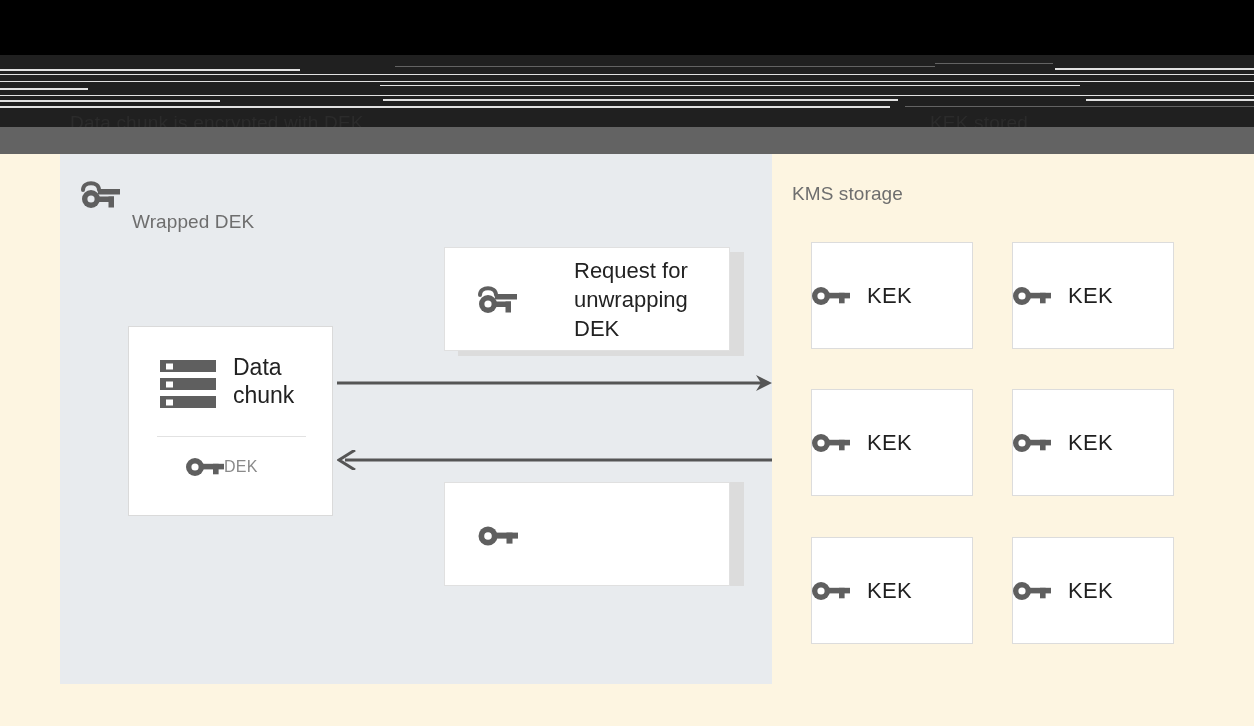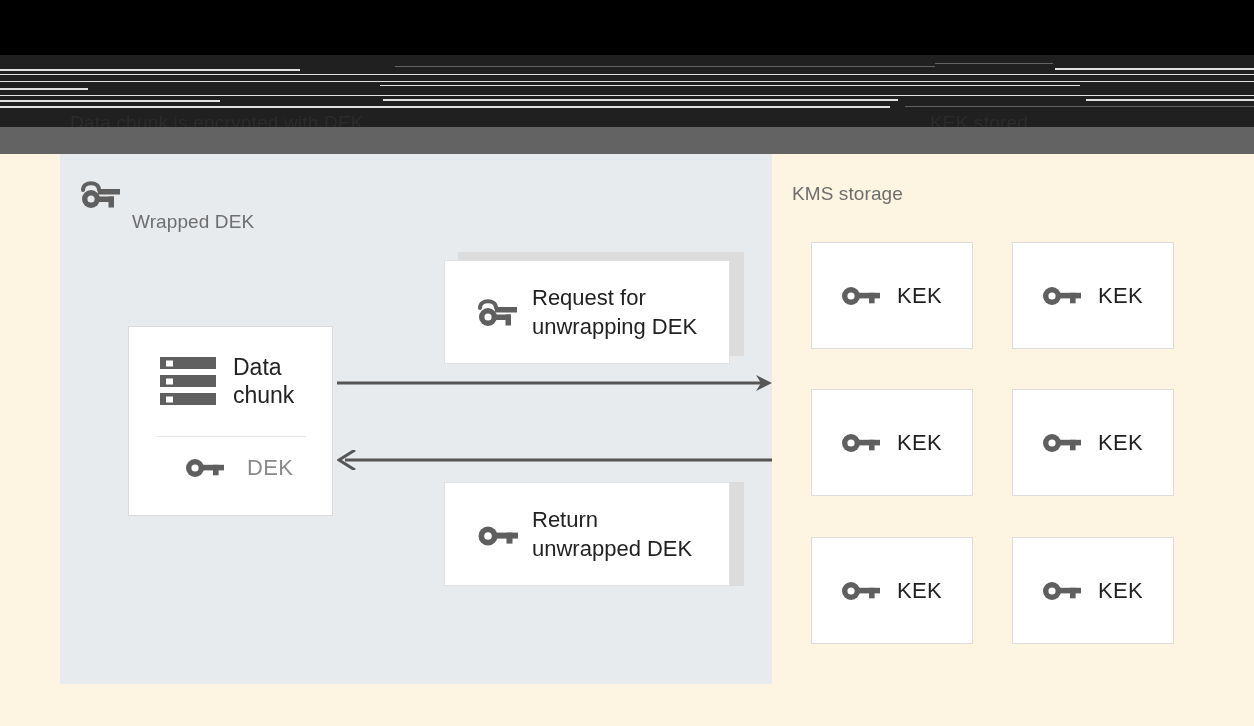--- a/index.html
+++ b/index.html
@@ -39,59 +39,59 @@
   #kms-title{
     position:absolute;left:792px;top:183px;
     font-size:19px;color:#6e6e6e;letter-spacing:.1px;text-align:center;
   }
 
   
   #data-card{
     position:absolute;left:128px;top:326px;width:205px;height:190px;
     background:#fff;border:1px solid #dadada;box-sizing:border-box;
   }
-  #data-card-top{display:flex;align-items:center;padding:26px 0 0 31px;}
+  #data-card-top{display:flex;align-items:flex-end;padding:26px 0 0 31px;}
   #server-icon{width:56px;height:50px;flex:none;}
   #data-card-label{
     margin-left:17px;font-size:23px;line-height:28px;color:#222;
     white-space:pre-line;
   }
   #data-divider{
     position:absolute;left:28px;top:109px;width:149px;height:1px;background:#e2e2e2;
   }
   #dek-row{position:absolute;left:0;top:128px;width:100%;display:flex;align-items:center;padding-left:57px;box-sizing:border-box;}
   #dek-icon{width:38px;height:24px;flex:none;}
-  #dek-label{margin-left:23px;font-size:22px;color:#8a8a8a;letter-spacing:.3px;}
+  #dek-label{margin-left:0;font-size:16px;color:#8a8a8a;letter-spacing:.3px;}
 
   
   .msg-shadow{
     position:absolute;background:#dcdcdc;height:104px;width:286px;
   }
   .msg-card{
     position:absolute;left:444px;width:286px;height:104px;
     background:#fff;border:1px solid #e0e0e0;box-sizing:border-box;
     display:flex;align-items:center;
   }
   .msg-icon{margin-left:31px;width:42px;height:32px;flex:none;}
   .msg-label{margin-left:14px;font-size:22px;line-height:29px;color:#222;white-space:pre-line;}
 
   #msg-request-shadow{left:458px;top:252px;}
-  #msg-request{top:260px;}
+  #msg-request{top:247px;gap:42px;}
   #msg-return-shadow{left:458px;top:482px;}
   #msg-return{top:482px;}
 
   
   #arrow-right{position:absolute;left:337px;top:375px;width:435px;height:16px;}
   #arrow-left{position:absolute;left:337px;top:450px;width:435px;height:20px;}
 
   
   .kek-box{
     position:absolute;width:162px;height:107px;background:#fff;
     border:1px solid #dcdcdc;box-sizing:border-box;
-    display:flex;align-items:center;justify-content:center;
+    display:flex;align-items:center;
   }
   .kek-icon{width:38px;height:24px;flex:none;}
   .kek-label{margin-left:17px;font-size:22px;color:#1f1f1f;letter-spacing:.3px;}
 
   .col-a{left:811px;}
   .col-b{left:1012px;}
   .row-1{top:242px;}
   .row-2{top:389px;}
   .row-3{top:537px;}
 </style>
@@ -179,22 +179,20 @@
 </div>
 
 <div class="msg-shadow" id="msg-return-shadow"></div>
 <div class="msg-card" id="msg-return">
   <svg class="msg-icon" viewBox="0 0 42 32">
     <circle cx="12" cy="18" r="9.5" fill="#5f5f5f"></circle>
     <circle cx="12" cy="18" r="3.8" fill="#ffffff"></circle>
     <rect x="19" y="14.6" width="23" height="6" fill="#5f5f5f"></rect>
     <rect x="30.5" y="14.6" width="6" height="11" fill="#5f5f5f"></rect>
   </svg>
-  <div class="msg-label">Return
-unwrapped DEK</div>
 </div>
 
 <svg id="arrow-right" viewBox="0 0 435 16">
   <line x1="0" y1="8" x2="424" y2="8" stroke="#555555" stroke-width="3"></line>
   <path d="M419 0 L435 8 L419 16 L424 8 Z" fill="#555555"></path>
 </svg>
 
 <svg id="arrow-left" viewBox="0 0 435 20">
   <line x1="8" y1="10" x2="435" y2="10" stroke="#555555" stroke-width="3"></line>
   <polyline points="18,0 2,10 18,20" fill="none" stroke="#555555" stroke-width="3"></polyline>

